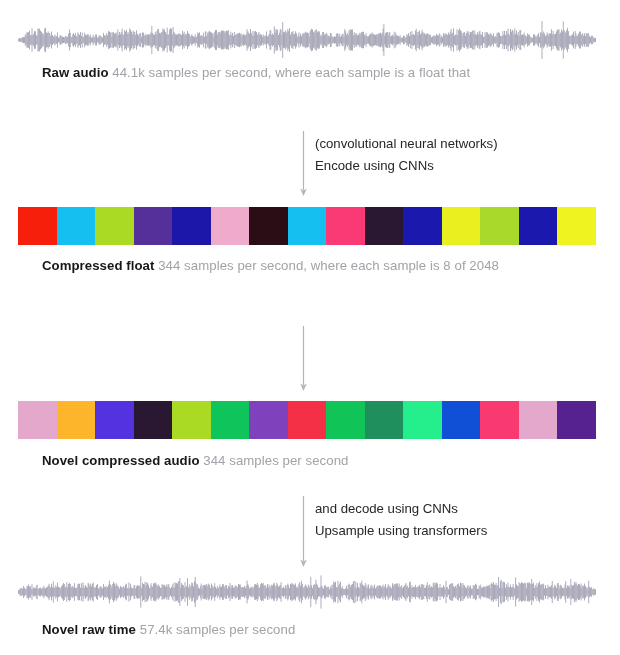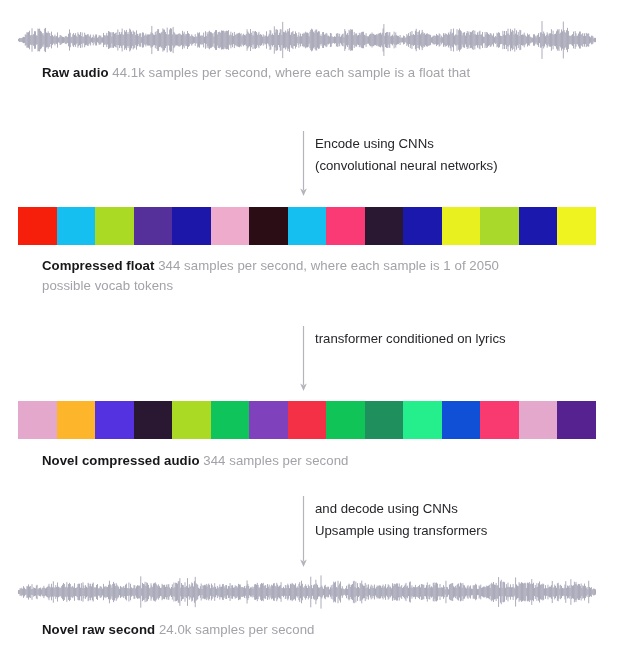--- a/index.html
+++ b/index.html
@@ -774,22 +774,22 @@
   </div>
 
   <div class="step" style="left:298px; top:131px;">
     <div class="arrow">
       <svg width="11" height="66" viewBox="0 0 11 66" aria-hidden="true">
         <line x1="5.5" y1="0" x2="5.5" y2="59" stroke="#b4b4bc" stroke-width="1.2"></line>
         <path d="M5.5 65 L2.2 57.5 L5.5 59.6 L8.8 57.5 Z" fill="#b4b4bc"></path>
       </svg>
     </div>
     <div class="steptext">
+      <div>(convolutional neural networks)</div>
       <div>Encode using CNNs</div>
-      <div>(convolutional neural networks)</div>
     </div>
   </div>
 
   <div class="tokenbar" style="top:207px;">
       <div class="swatch" style="background: rgb(245, 31, 12);"></div>
       <div class="swatch" style="background: rgb(21, 192, 240);"></div>
       <div class="swatch" style="background: rgb(170, 218, 36);"></div>
       <div class="swatch" style="background: rgb(85, 48, 155);"></div>
       <div class="swatch" style="background: rgb(28, 23, 168);"></div>
       <div class="swatch" style="background: rgb(238, 171, 203);"></div>
@@ -799,33 +799,31 @@
       <div class="swatch" style="background: rgb(42, 24, 50);"></div>
       <div class="swatch" style="background: rgb(26, 24, 173);"></div>
       <div class="swatch" style="background: rgb(233, 240, 32);"></div>
       <div class="swatch" style="background: rgb(169, 217, 42);"></div>
       <div class="swatch" style="background: rgb(26, 24, 173);"></div>
       <div class="swatch" style="background: rgb(239, 243, 31);"></div>
     </div>
 
   <div class="caption" style="top:256px;">
     <span class="term">Compressed float</span>
-    <span class="desc">344 samples per second, where each sample is 1 of 2050</span><br>
-    <span class="desc">possible vocab tokens</span>
+    <span class="desc">344 samples per second, where each sample is 8 of 2048</span><br>
   </div>
 
   <div class="step" style="left:298px; top:326px;">
     <div class="arrow">
       <svg width="11" height="66" viewBox="0 0 11 66" aria-hidden="true">
         <line x1="5.5" y1="0" x2="5.5" y2="59" stroke="#b4b4bc" stroke-width="1.2"></line>
         <path d="M5.5 65 L2.2 57.5 L5.5 59.6 L8.8 57.5 Z" fill="#b4b4bc"></path>
       </svg>
     </div>
     <div class="steptext">
-      <div>transformer conditioned on lyrics</div>
     </div>
   </div>
 
   <div class="tokenbar" style="top:401px;">
       <div class="swatch" style="background: rgb(227, 168, 203);"></div>
       <div class="swatch" style="background: rgb(253, 182, 43);"></div>
       <div class="swatch" style="background: rgb(85, 50, 224);"></div>
       <div class="swatch" style="background: rgb(42, 24, 50);"></div>
       <div class="swatch" style="background: rgb(170, 218, 36);"></div>
       <div class="swatch" style="background: rgb(15, 196, 91);"></div>
@@ -1539,17 +1537,17 @@
           <rect x="573.75" y="16.59" width="0.81" height="4.82"></rect>
           <rect x="574.60" y="15.94" width="0.81" height="6.11"></rect>
           <rect x="575.45" y="15.41" width="0.81" height="7.18"></rect>
           <rect x="576.30" y="16.00" width="0.81" height="6.00"></rect>
           <rect x="577.15" y="16.41" width="0.81" height="5.18"></rect>
         </g>
     </svg>
   </div>
 
   <div class="caption" style="top:620px;">
-    <span class="term">Novel raw second</span>
-    <span class="desc">24.0k samples per second</span>
+    <span class="term">Novel raw time</span>
+    <span class="desc">57.4k samples per second</span>
   </div>
 
 </div>
 
 </body></html>

